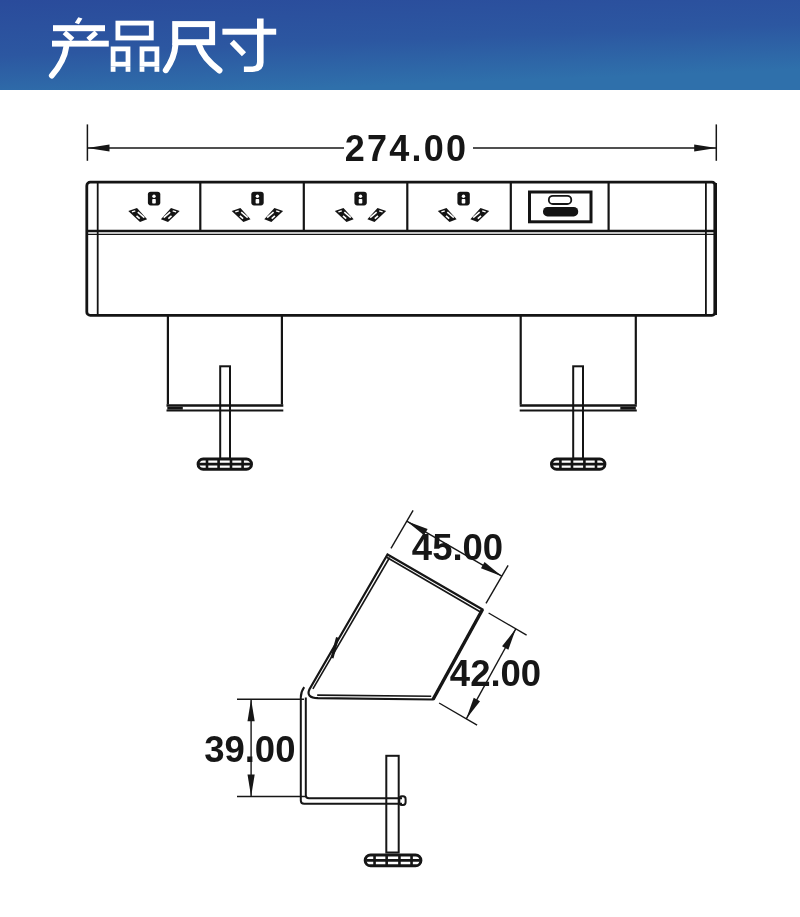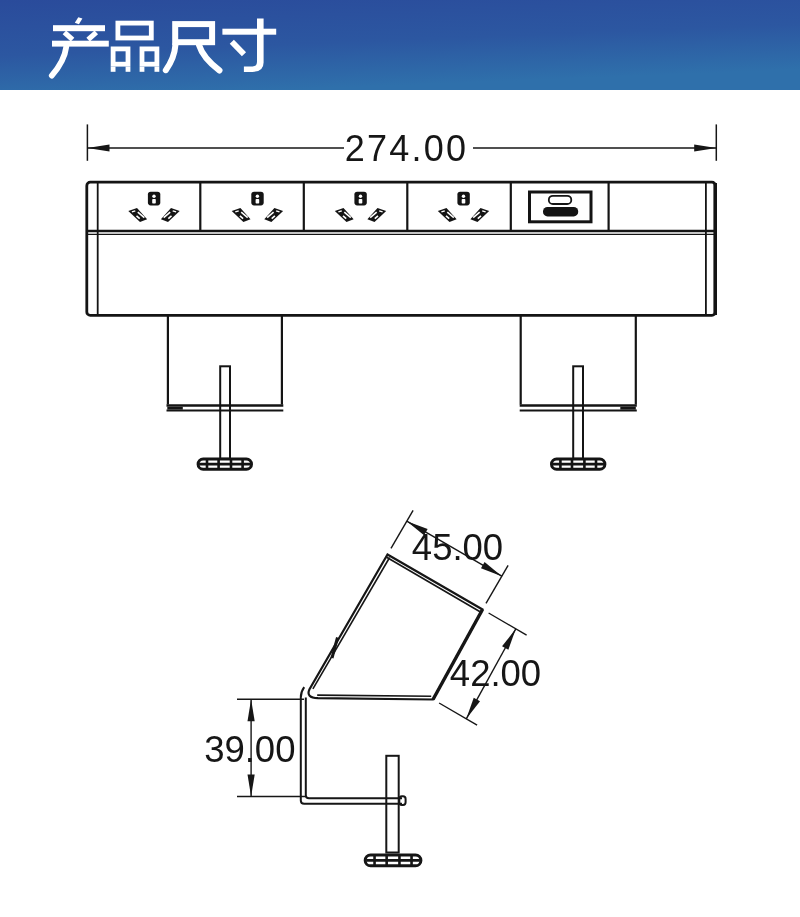--- a/index.html
+++ b/index.html
@@ -1,17 +1,17 @@
 <!DOCTYPE html>
 <html><head>
 <meta charset="utf-8">
 <style>
   html,body{margin:0;padding:0;background:#ffffff;}
   #page{position:relative;width:800px;height:917px;background:#ffffff;overflow:hidden;
-        font-family:"Liberation Sans", sans-serif;}
+        font-family:"Liberation Sans", sans-serif;font-weight:bold;}
   svg{position:absolute;left:0;top:0;}
   .dim{font-family:"Liberation Sans", sans-serif;fill:#161616;opacity:0.999;}
 </style>
 </head>
 <body>
 <div id="page">
 <svg width="800" height="917" viewBox="0 0 800 917">
   <defs>
     <linearGradient id="hdr" x1="0" y1="0" x2="0.35" y2="1">
       <stop offset="0" stop-color="#2a4b9b"></stop>

